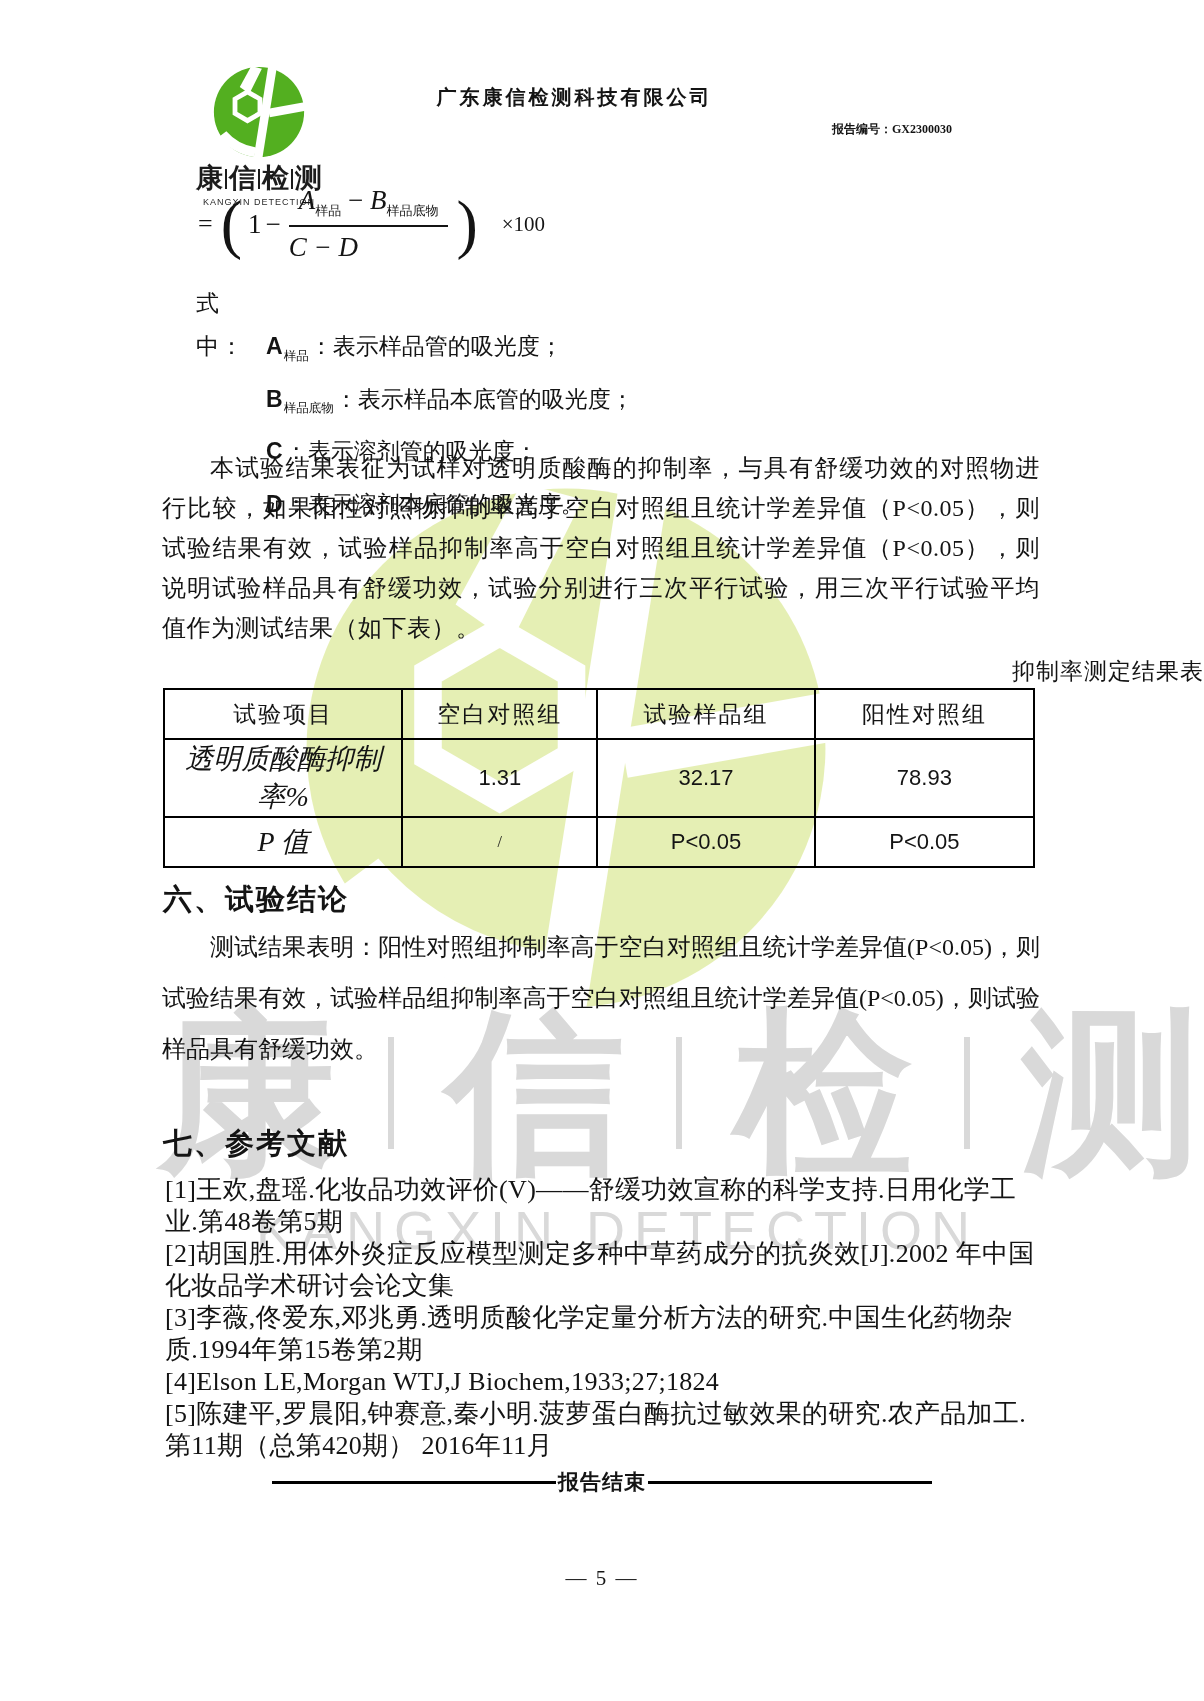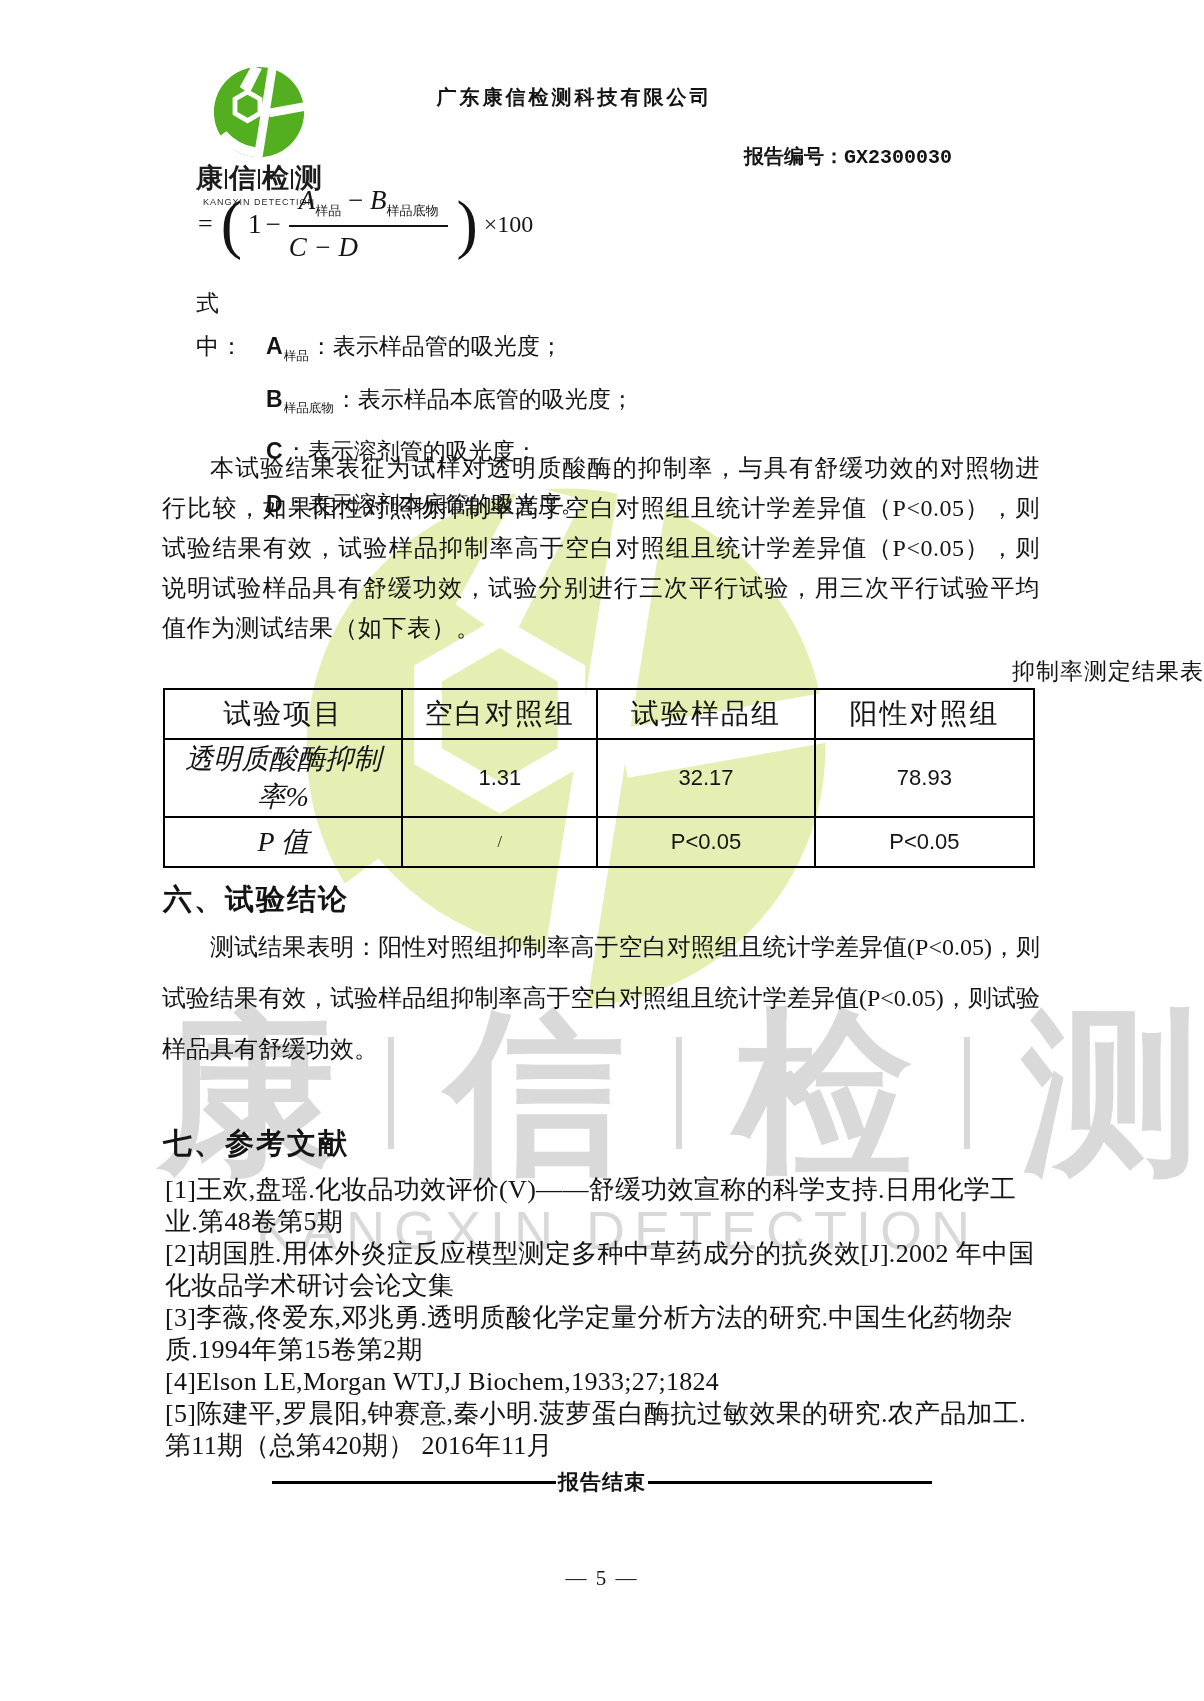--- a/index.html
+++ b/index.html
@@ -16,46 +16,46 @@
   
   .layer{position:absolute;z-index:1;}
   
   .logo{left:188px;top:64px;width:142px;text-align:center;}
   .logo svg{width:96px;height:96px;display:block;margin:0 auto;}
   .logo-cn{display:flex;justify-content:center;align-items:center;margin-top:4px;
            font-family:"Liberation Sans",sans-serif;font-weight:700;font-size:27px;line-height:1.1;color:#1c1c1c;}
   .logo-sep{width:2px;height:20px;background:#1c1c1c;margin:0 2px;}
   .logo-en{margin-top:3px;font-family:"Liberation Sans",sans-serif;font-size:9px;letter-spacing:1px;color:#2a2a2a;}
   .company-title{left:0;right:55px;top:84px;text-align:center;font-size:20px;font-weight:700;letter-spacing:3px;}
-  .report-no{right:252px;top:143px;font-family:Liberation Mono, monospace;font-weight:700;font-size:20px;}
+  .report-no{right:252px;top:121px;font-family:Liberation Serif, serif;font-weight:700;font-size:12px;}
   
   .formula{left:198px;top:185px;display:flex;align-items:center;}
   .f-lhs{font-size:25px;letter-spacing:8px;}
   .f-eq{font-size:26px;margin:0 8px 0 0;}
   .f-paren{font-size:64px;line-height:1;font-weight:400;transform:scaleY(1.04);}
   .f-pre{font-size:27px;letter-spacing:4px;margin:0 2px 0 6px;}
   .frac{display:inline-flex;flex-direction:column;align-items:flex-start;margin:0 8px 0 2px;}
   .frac .num{padding:0 10px 5px;border-bottom:2.5px solid #141414;font-size:27px;}
   .frac .den{padding-top:5px;font-size:27px;font-style:italic;}
   .frac i{font-style:italic;}
   .frac sub{font-style:normal;font-size:13px;}
-  .f-times{font-size:24px;margin-left:6px;}
+  .f-times{font-size:21px;margin-left:24px;}
   
   .defs{left:196px;top:282px;font-size:23px;line-height:43px;}
   .def-prefix{display:inline-block;width:70px;letter-spacing:1px;}
   .def-sym{font-family:"Liberation Sans",sans-serif;font-weight:700;font-size:23px;}
   .def-sub{font-size:12.5px;margin:0 1px;}
   
   .body-para{left:162px;top:448px;width:878px;font-size:24px;line-height:40px;letter-spacing:.5px;
              text-align:justify;text-indent:2em;margin:0;}
   
   .table-title{left:0;right:0;top:656px;text-align:right;font-size:23px;letter-spacing:1px;}
   .results-table{left:163px;top:688px;width:872px;border-collapse:collapse;background:transparent;}
   .results-table th,.results-table td{border:2.5px solid #000;text-align:center;padding:0;}
-  .results-table th{height:48px;font-size:28px;font-weight:400;letter-spacing:2px;}
+  .results-table th{height:48px;font-size:23px;font-weight:400;letter-spacing:2px;}
   .results-table td{height:48px;}
   .row-label{font-style:italic;font-size:28px;border-radius:17px;}
   .val-cell{font-family:"Liberation Sans",sans-serif;font-size:22px;}
   
   .h-six{left:163px;top:880px;font-family:Liberation Mono, monospace;font-weight:700;font-size:29px;letter-spacing:2px;}
   .conclusion{left:162px;top:922px;width:878px;font-size:24px;line-height:51px;text-align:justify;text-indent:2em;margin:0;}
   .h-seven{left:163px;top:1124px;font-family:Liberation Sans, sans-serif;font-weight:700;font-size:29px;letter-spacing:2px;}
   .refs{left:165px;top:1174px;width:884px;font-size:26px;line-height:32px;letter-spacing:.3px;}
   .ref-item{text-align:left;}
   

